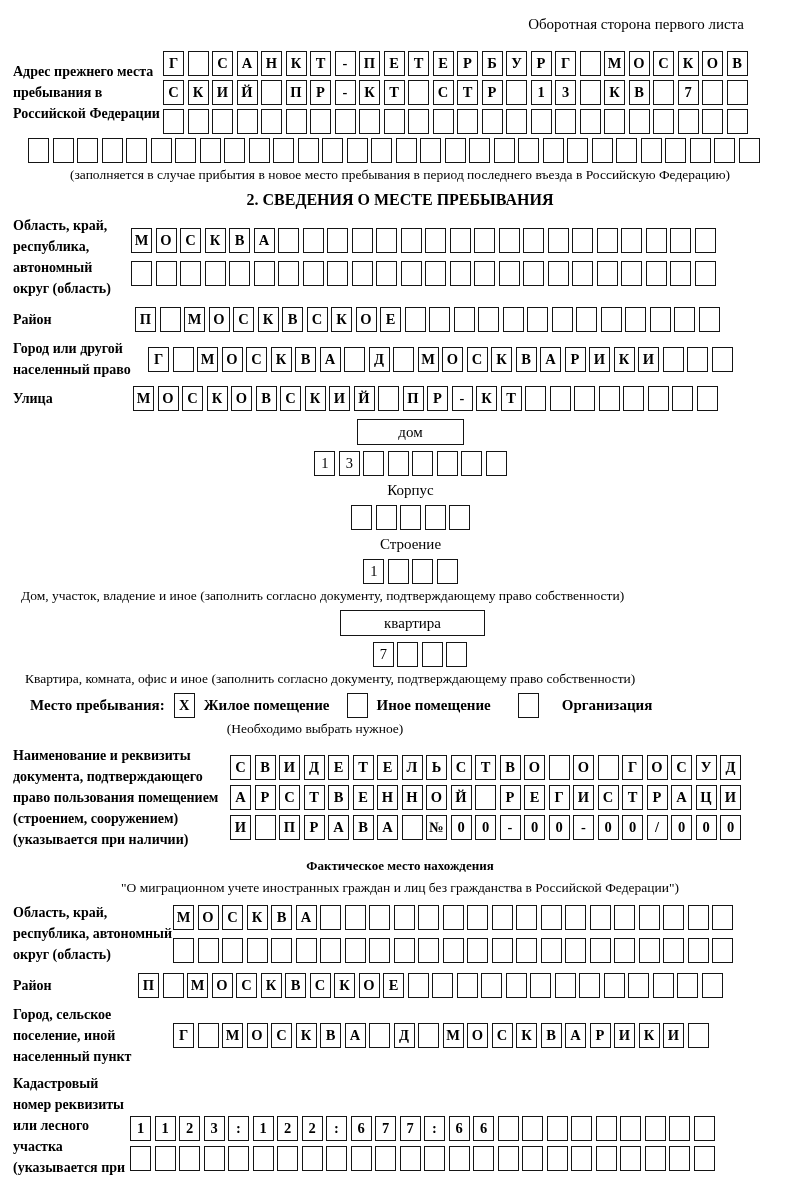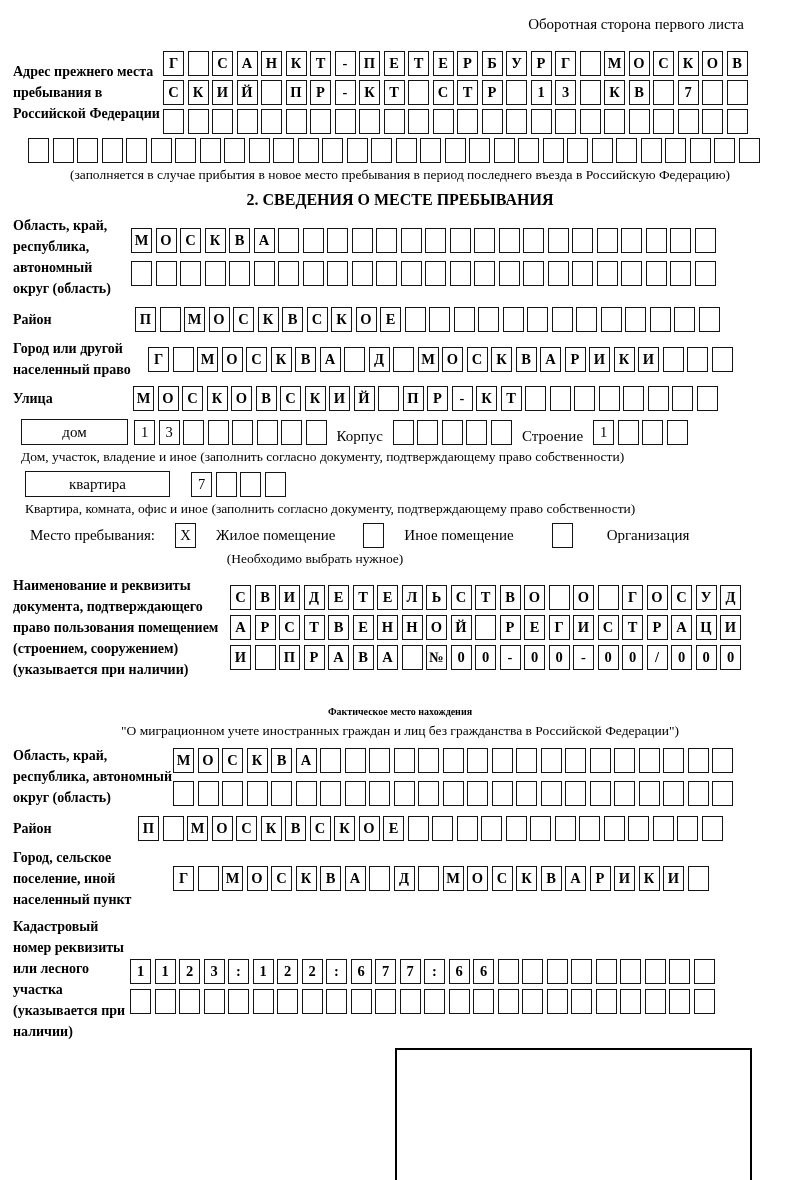--- a/index.html
+++ b/index.html
@@ -17,29 +17,29 @@
   .rows{display:flex;flex-direction:column;gap:4px;}
   .rows.g8{gap:8px;}
   .cells{display:flex;gap:3.5px;}
   .cell{
     width:21px;height:25px;border:1.5px solid #151515;box-sizing:border-box;
     display:flex;align-items:center;justify-content:center;
     font-size:14.5px;flex:none;background:#fff;
   }
   .note{font-size:13.5px;text-align:center;margin-top:4px;}
   .sec-title{font-size:16px;font-weight:bold;text-align:center;margin:8px 0 6px 0;}
-  .sub-title{font-size:10px;font-weight:bold;text-align:center;margin:26px 0 6px 0;}
+  .sub-title{font-size:13px;font-weight:bold;text-align:center;margin:8px 0 6px 0;}
   .labelbox{
     border:1.5px solid #151515;height:26px;box-sizing:border-box;
     display:flex;align-items:center;justify-content:center;font-size:15px;flex:none;background:#fff;
   }
-  .houserow{display:flex;align-items:flex-end;margin-left:21px;margin-top:8px;gap:6px;}
+  .houserow{display:flex;align-items:center;margin-left:21px;margin-top:8px;gap:6px;flex-direction:column;}
   .inline-lb{font-size:15px;margin:0 4px;}
   .cap{font-size:13.5px;margin-left:21px;margin-top:4px;}
-  .stayrow{display:flex;align-items:center;margin-left:30px;margin-top:6px;gap:20px;font-size:15px;}
+  .stayrow{display:flex;align-items:center;margin-left:30px;margin-top:6px;gap:9px;font-size:15px;font-weight:bold;}
   .staynote{font-size:13.5px;margin-left:160px;width:310px;text-align:center;margin-top:3px;}
   .mt4{margin-top:4px}.mt6{margin-top:6px}.mt8{margin-top:8px}.mt18{margin-top:18px}
   .ml15{margin-left:15px}
   .markwrap{margin-top:6px;}
   .markbox{margin-left:395px;width:357px;height:172px;border:2px solid #000;box-sizing:border-box;background:#fff;}
 </style>
 </head>
 <body>
 
 <div class="page">

